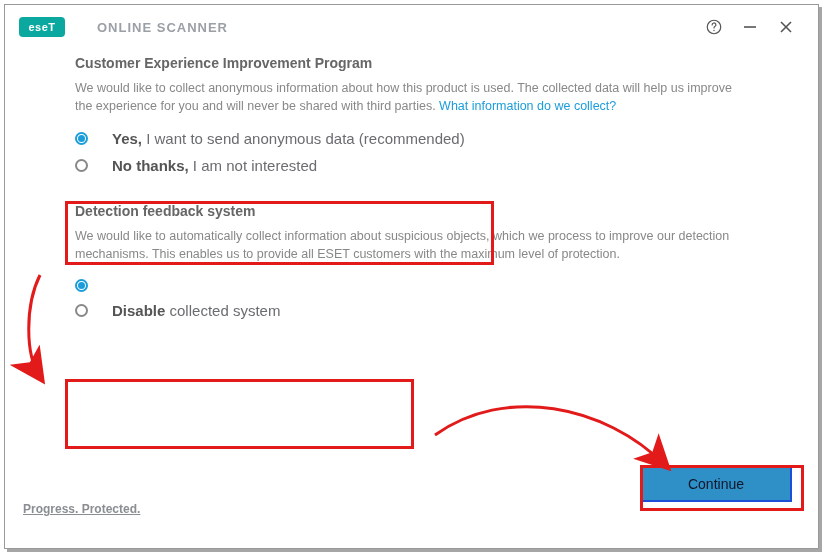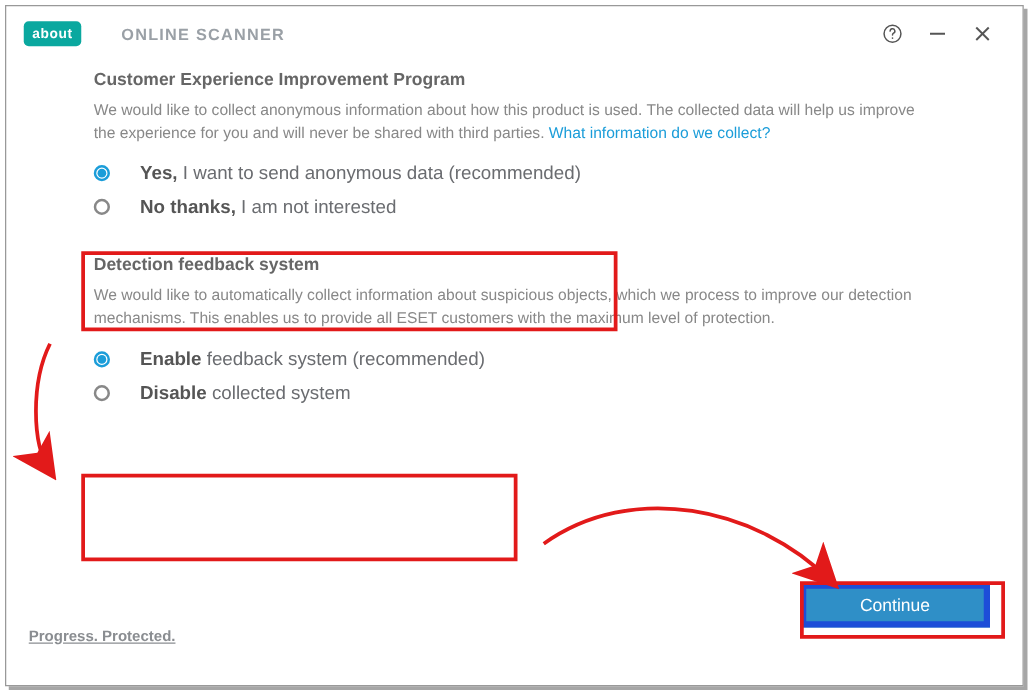--- a/index.html
+++ b/index.html
@@ -15,36 +15,36 @@
     h1.page-title { font-size: 23px; font-weight: 400; color: #555; margin: 8px 0 24px 0; }
     .section-title { font-size: 14px; font-weight: 700; color: #666; margin-bottom: 8px; }
     .section-desc { font-size: 12.5px; color: #888; line-height: 1.45; margin-bottom: 10px; max-width: 680px; }
     .section-desc a { color: #1b9dd9; text-decoration: none; margin-top: 19px; }
     .options { margin: 8px 0 24px 0; }
     .opt { display: flex; align-items: center; gap: 24px; padding: 5px 0; font-size: 15px; color: #6a6c70; cursor: pointer; }
     .radio { width: 13px; height: 13px; border-radius: 50%; border: 2px solid #888; display: inline-flex; align-items: center; justify-content: center; flex: 0 0 auto; }
     .radio.sel { border-color: #1b9dd9; }
     .radio.sel::after { content: ""; width: 7px; height: 7px; border-radius: 50%; background: #1b9dd9; }
     .opt .lbl b { color: #555; font-weight: 700; }
-    .continue { position: absolute; right: 26px; bottom: 46px; width: 152px; height: 36px; background: #2f8fc7; color: #ffffff; border: 5px solid #1d4ed8; font-size: 14px; display: flex; align-items: center; justify-content: center; cursor: pointer; text-align: right; }
+    .continue { position: absolute; right: 26px; bottom: 46px; width: 152px; height: 36px; background: #2f8fc7; color: #0f172a; border: 2px solid #1d4ed8; font-size: 14px; display: flex; align-items: center; justify-content: center; cursor: pointer; text-align: right; }
     .footer { position: absolute; left: 18px; bottom: 32px; font-size: 12px; color: #8a8d91; font-weight: 600; text-decoration: underline; }
     
     .hl { position: absolute; border: 3px solid #e21a1a; pointer-events: none; }
     .hl1 { left: 60px; top: 196px; width: 429px; height: 64px; }
     .hl2 { left: 60px; top: 374px; width: 349px; height: 70px; }
     .hl3 { left: 635px; top: 460px; width: 164px; height: 46px; }
     .arrow-svg { position: absolute; left: 0; top: 0; pointer-events: none; }
   </style>
 </head>
 <body>
 
 <div class="frame">
   <div class="titlebar">
     <div class="logo">
-      <span class="logo-badge">about</span>
+      <span class="logo-badge">eseT</span>
       <span class="logo-text">ONLINE SCANNER</span>
     </div>
     <div class="titlebar-spacer"></div>
     <div class="titlebar-btn">
       <svg width="18" height="18" viewBox="0 0 24 24" fill="none" stroke="#555" stroke-width="1.6">
           <circle cx="12" cy="12" r="9"></circle>
           <path d="M9.5 9.2a2.5 2.5 0 1 1 3.6 2.2c-.9.5-1.1 1-1.1 1.9" stroke-linecap="round"></path>
           <circle cx="12" cy="16.6" r="0.9" fill="#555" stroke="none"></circle>
         </svg>
     </div>
@@ -79,21 +79,20 @@
         </div>
       </div>
     </div>
 
     <div>
       <div class="section-title">Detection feedback system</div>
       <p class="section-desc">We would like to automatically collect information about suspicious objects, which we process to improve our detection mechanisms. This enables us to provide all ESET customers with the maximum level of protection.</p>
       <div class="options">
         <div class="opt">
           <span class="radio sel"></span>
-          <span class="lbl"><b>Enable</b><span> feedback system (recommended)</span></span>
         </div>
         <div class="opt">
           <span class="radio"></span>
           <span class="lbl"><b>Disable</b><span> collected system</span></span>
         </div>
       </div>
     </div>
   </div>
 
   <div class="continue">Continue</div>

